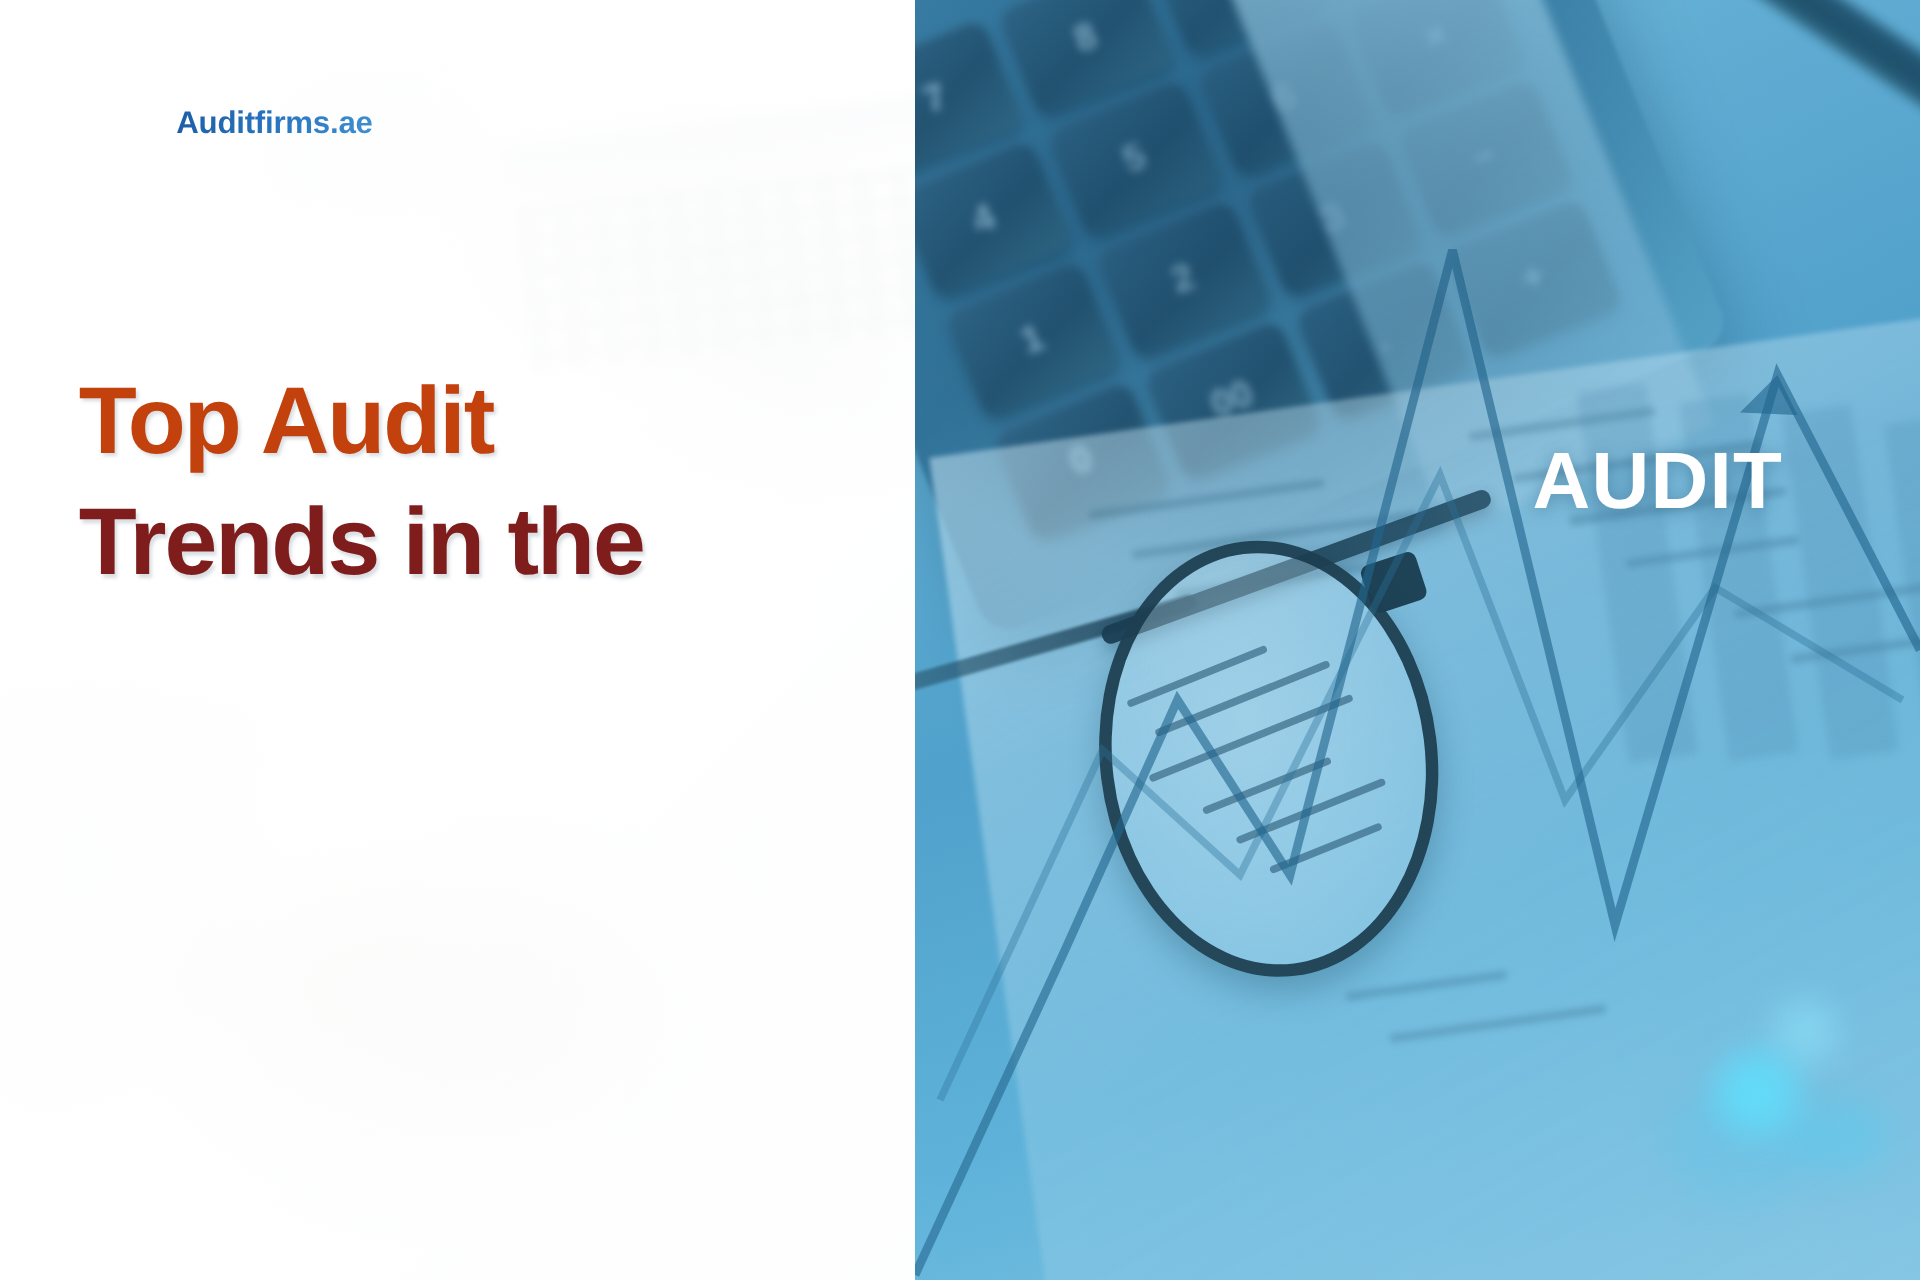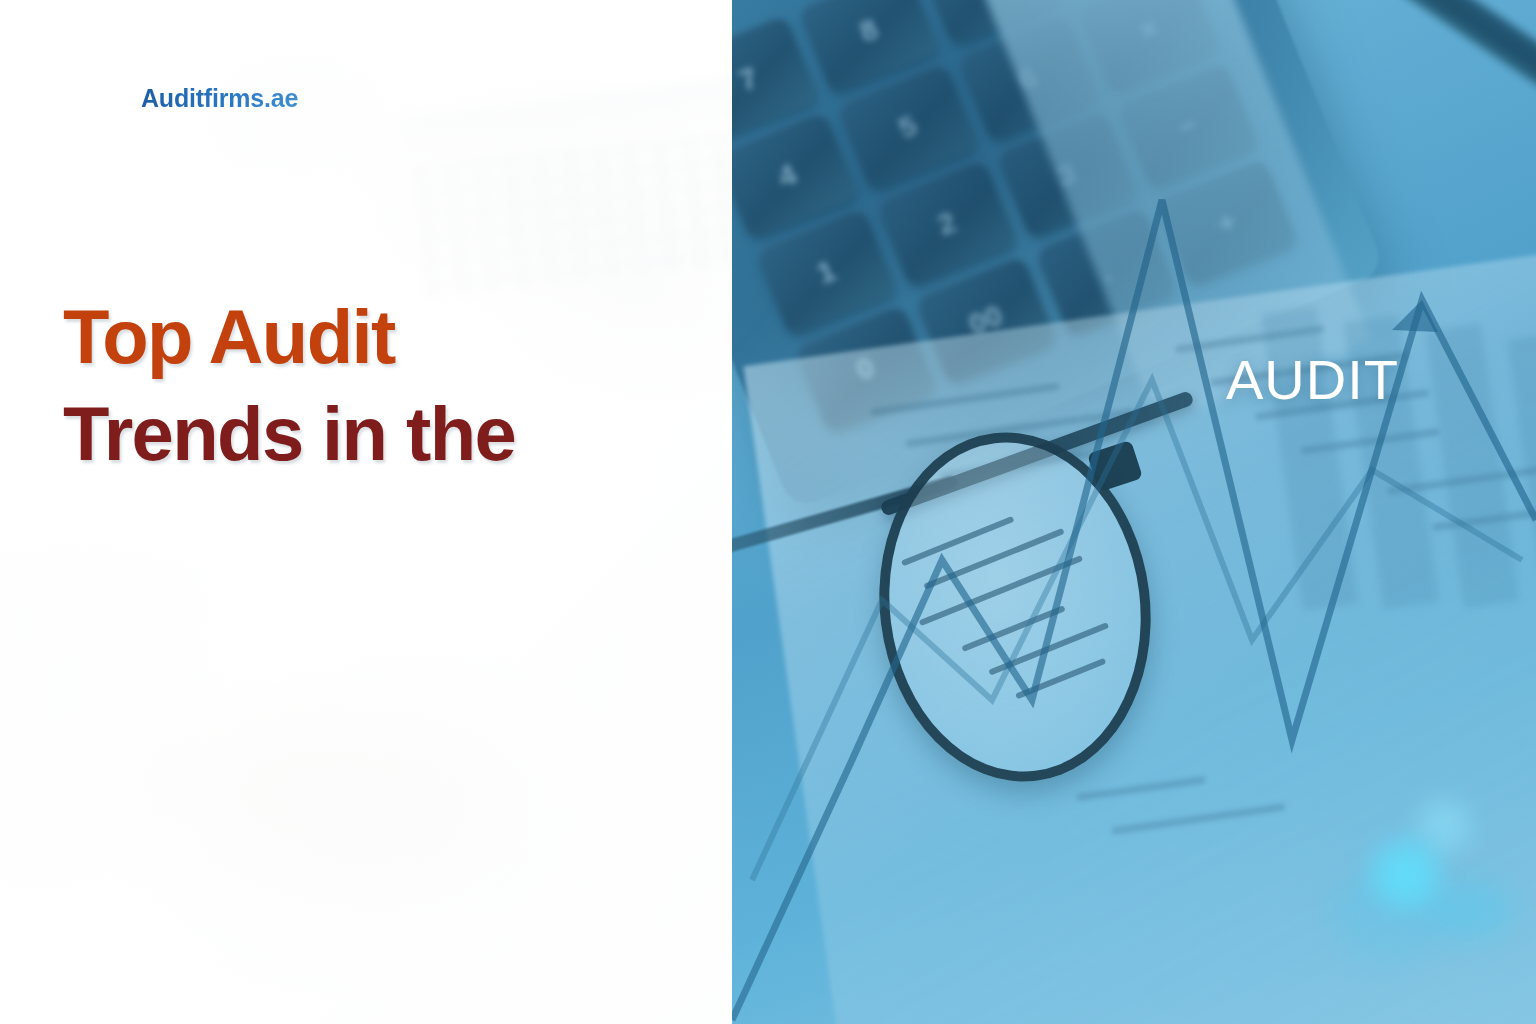--- a/index.html
+++ b/index.html
@@ -314,22 +314,22 @@
     background:
       radial-gradient(ellipse 520px 420px at 250px 160px, rgba(18,60,92,0.30), rgba(0,0,0,0) 72%),
       linear-gradient(200deg, rgba(60,150,196,0.16) 0%, rgba(86,182,220,0.10) 60%, rgba(120,200,232,0.12) 100%);
   }
 
   
   .audit-word {
     position: absolute;
     left: 494px;
     top: 352px;
-    font-size: 56px;
-    font-weight: 400;
+    font-size: 64px;
+    font-weight: 700;
     letter-spacing: 1px;
     color: #ffffff;
     text-shadow: 0 3px 14px rgba(18,70,104,0.35);
     line-height: 1;
     white-space: nowrap;
   }
 </style>
 </head>
 <body>
 

